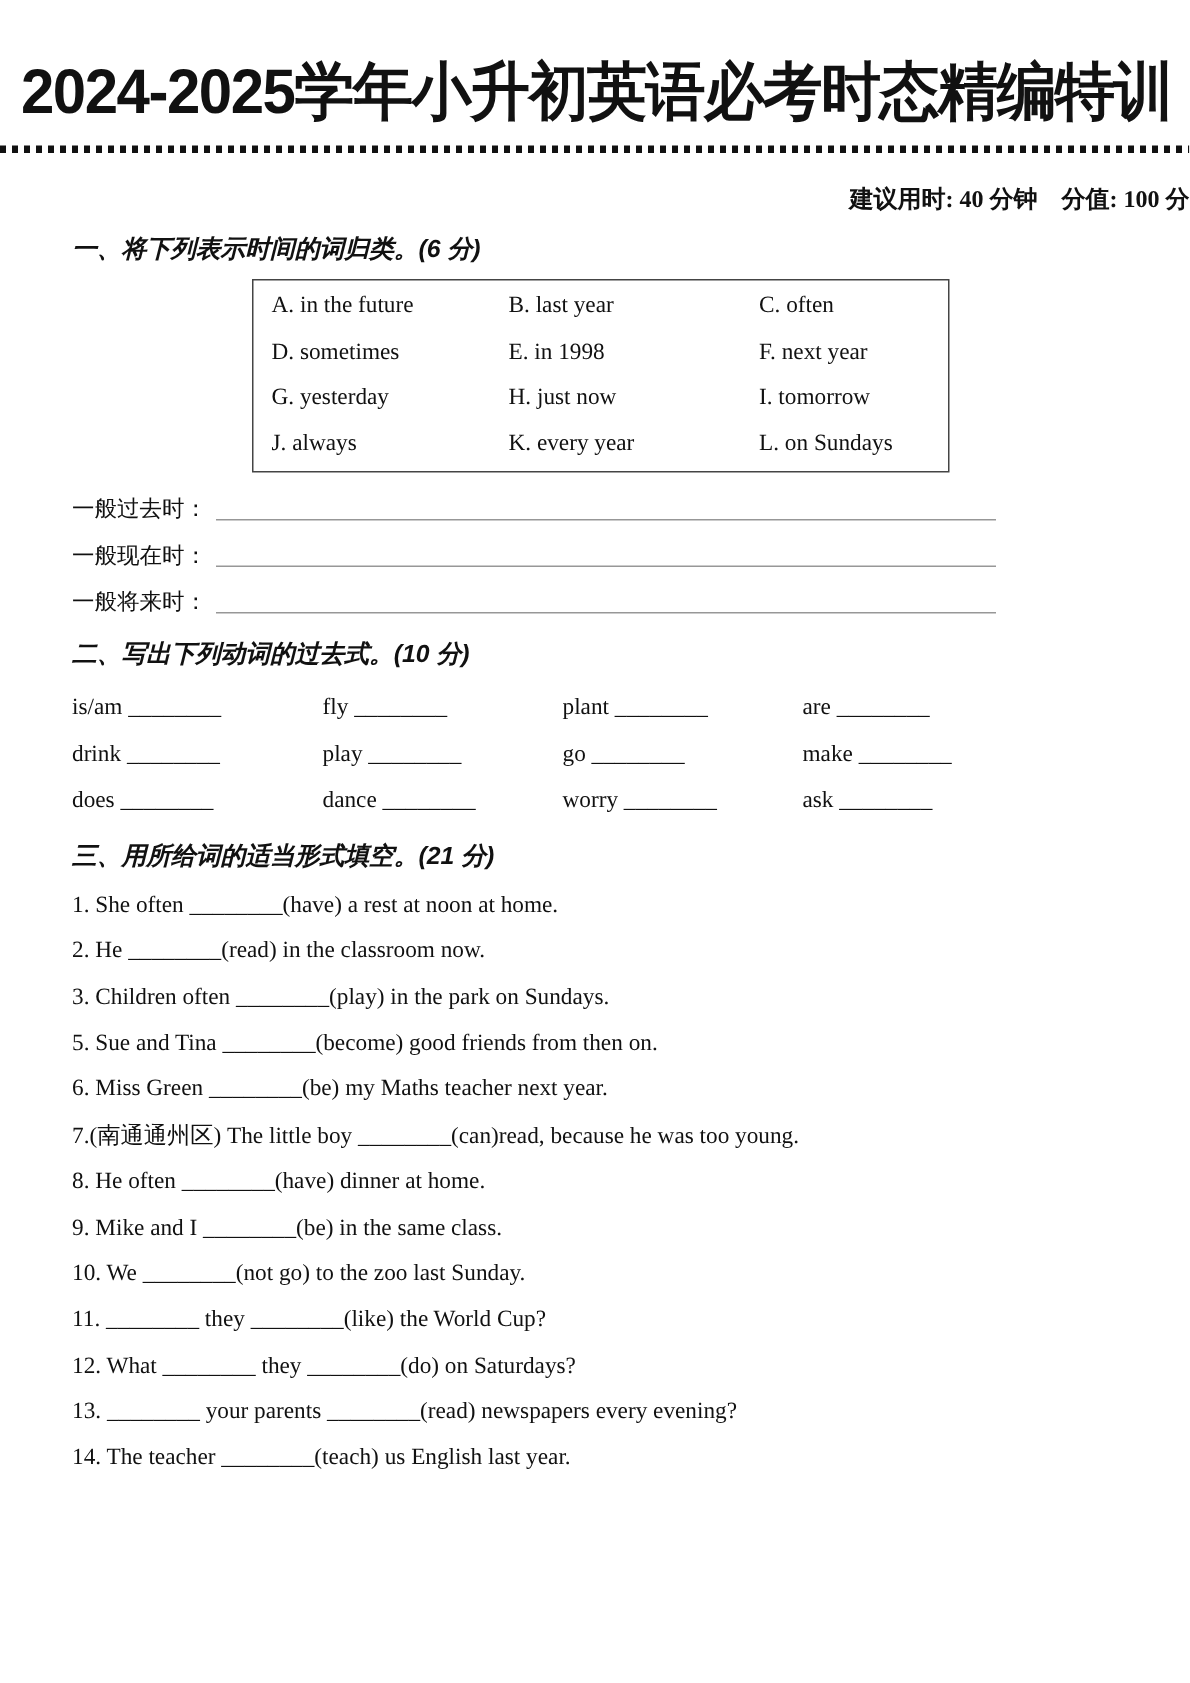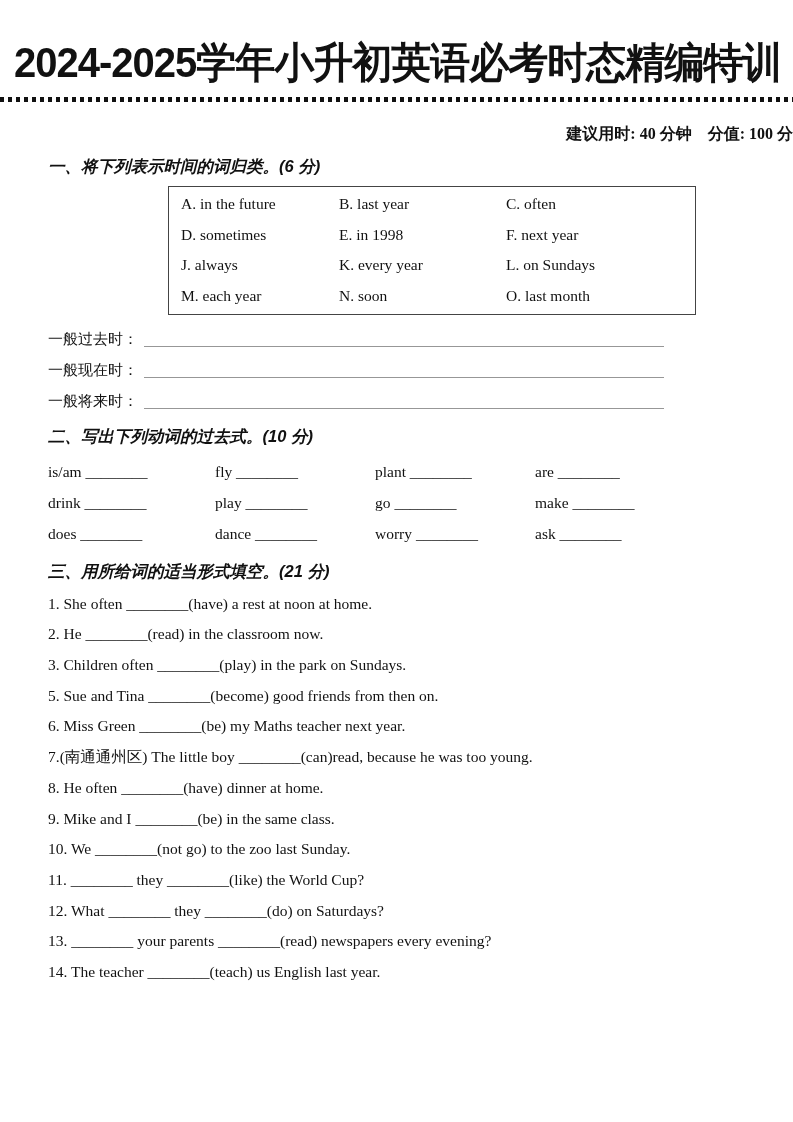--- a/index.html
+++ b/index.html
@@ -39,21 +39,21 @@
     font-family:"Liberation Sans", sans-serif;
     font-weight:bold;
     font-size:16.5px;
     line-height:21px;
     font-style:italic;
   }
   
   .word-box {
     box-sizing:border-box;
     margin:9px 0 0 168px;
-    width:528px;
+    width:465px;
     border:1.5px solid #444;
     padding:2px 0 3px 12px;
   }
   .box-row {
     display:grid;
     grid-template-columns:158px 167px 1fr;
     height:30.6px;
     align-items:center;
     font-size:15.5px;
   }
@@ -93,28 +93,28 @@
       <span class="box-cell">A. in the future</span>
       <span class="box-cell">B. last year</span>
       <span class="box-cell">C. often</span>
     </div>
     <div class="box-row">
       <span class="box-cell">D. sometimes</span>
       <span class="box-cell">E. in 1998</span>
       <span class="box-cell">F. next year</span>
     </div>
     <div class="box-row">
+      <span class="box-cell">G. yesterday</span>
+      <span class="box-cell">H. just now</span>
+      <span class="box-cell">I. tomorrow</span>
+    </div>
+    <div class="box-row">
       <span class="box-cell">J. always</span>
       <span class="box-cell">K. every year</span>
       <span class="box-cell">L. on Sundays</span>
-    </div>
-    <div class="box-row">
-      <span class="box-cell">M. each year</span>
-      <span class="box-cell">N. soon</span>
-      <span class="box-cell">O. last month</span>
     </div>
   </div>
 
   <div class="ans-area">
     <div class="ans-line">
       <span class="ans-label">一般过去时：</span>
       <span class="ans-rule"></span>
     </div>
     <div class="ans-line">
       <span class="ans-label">一般现在时：</span>

